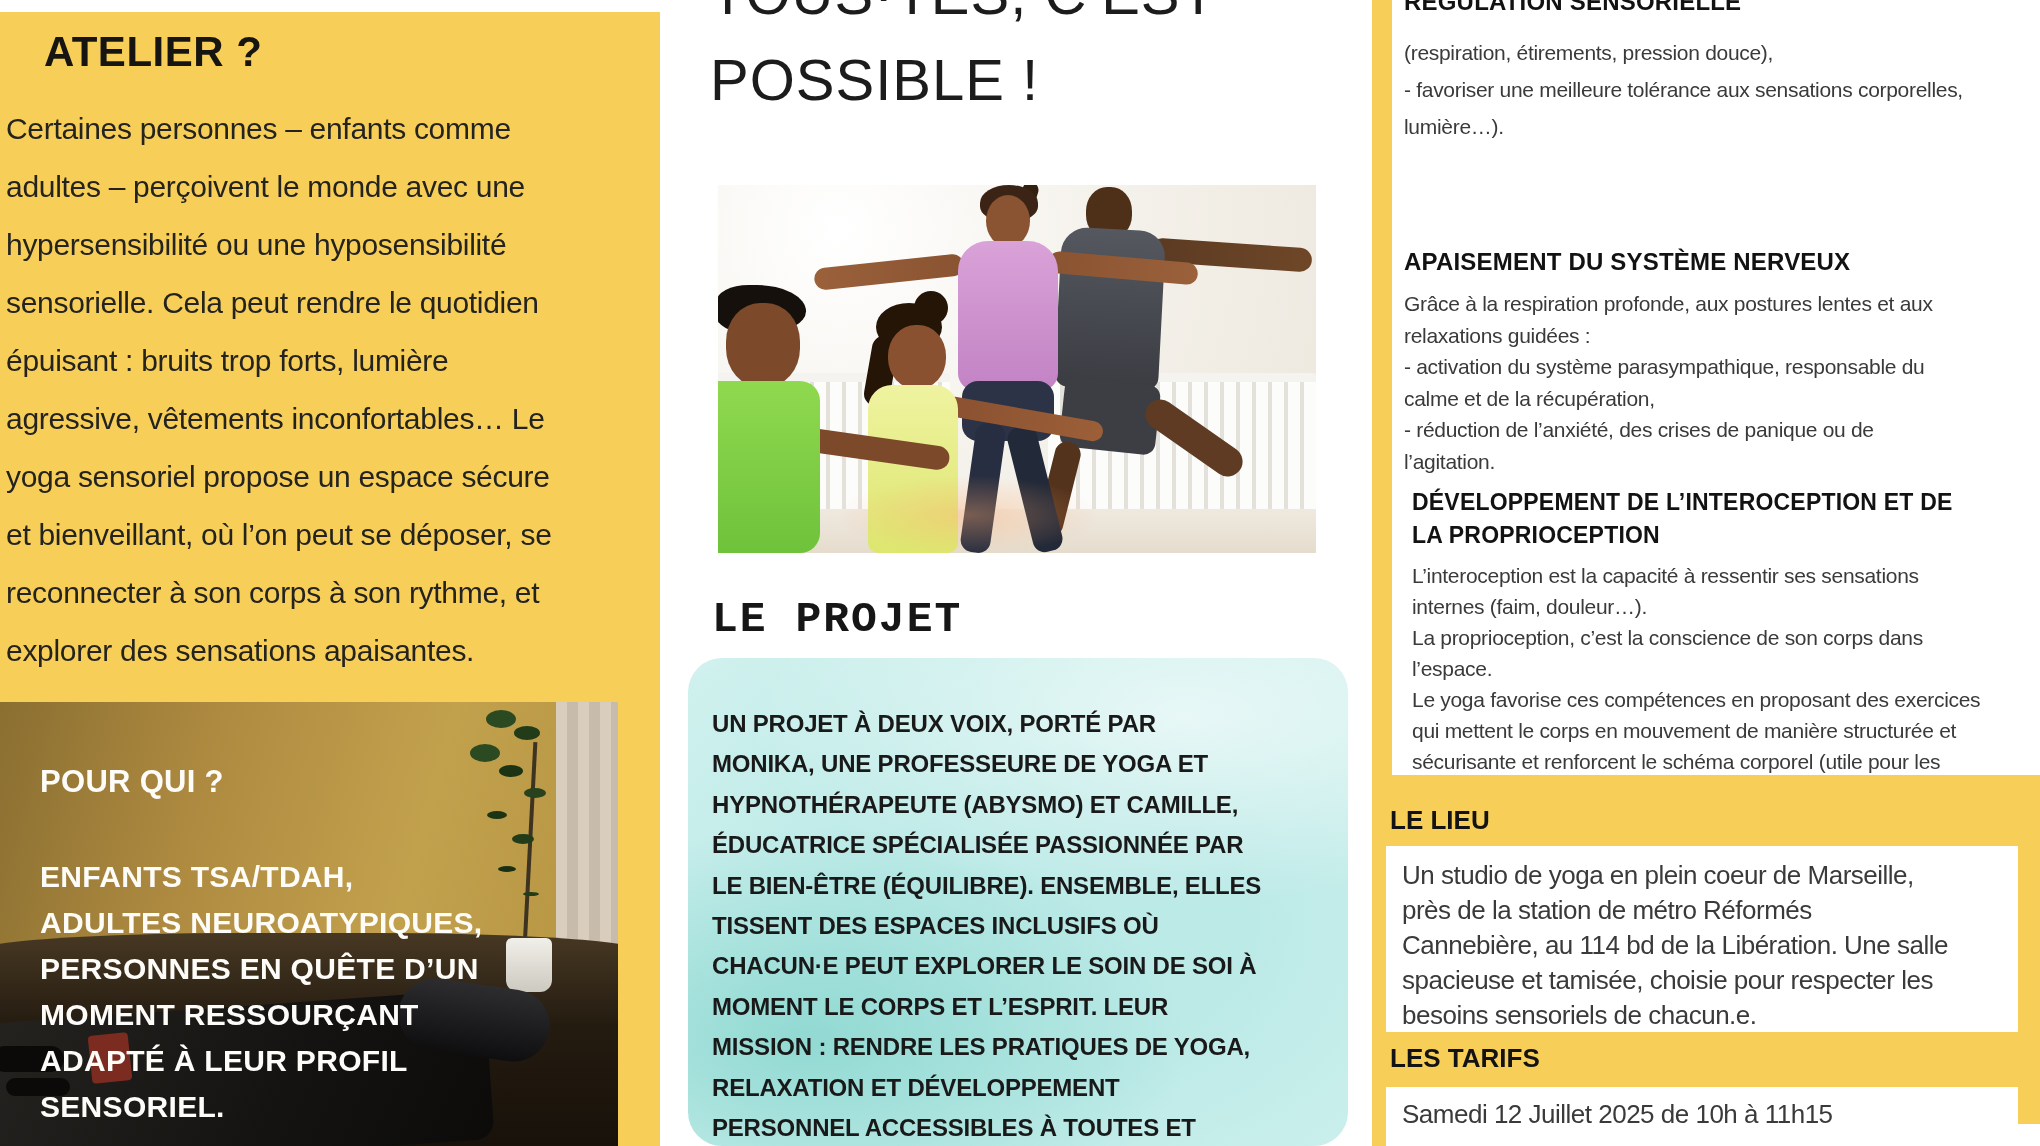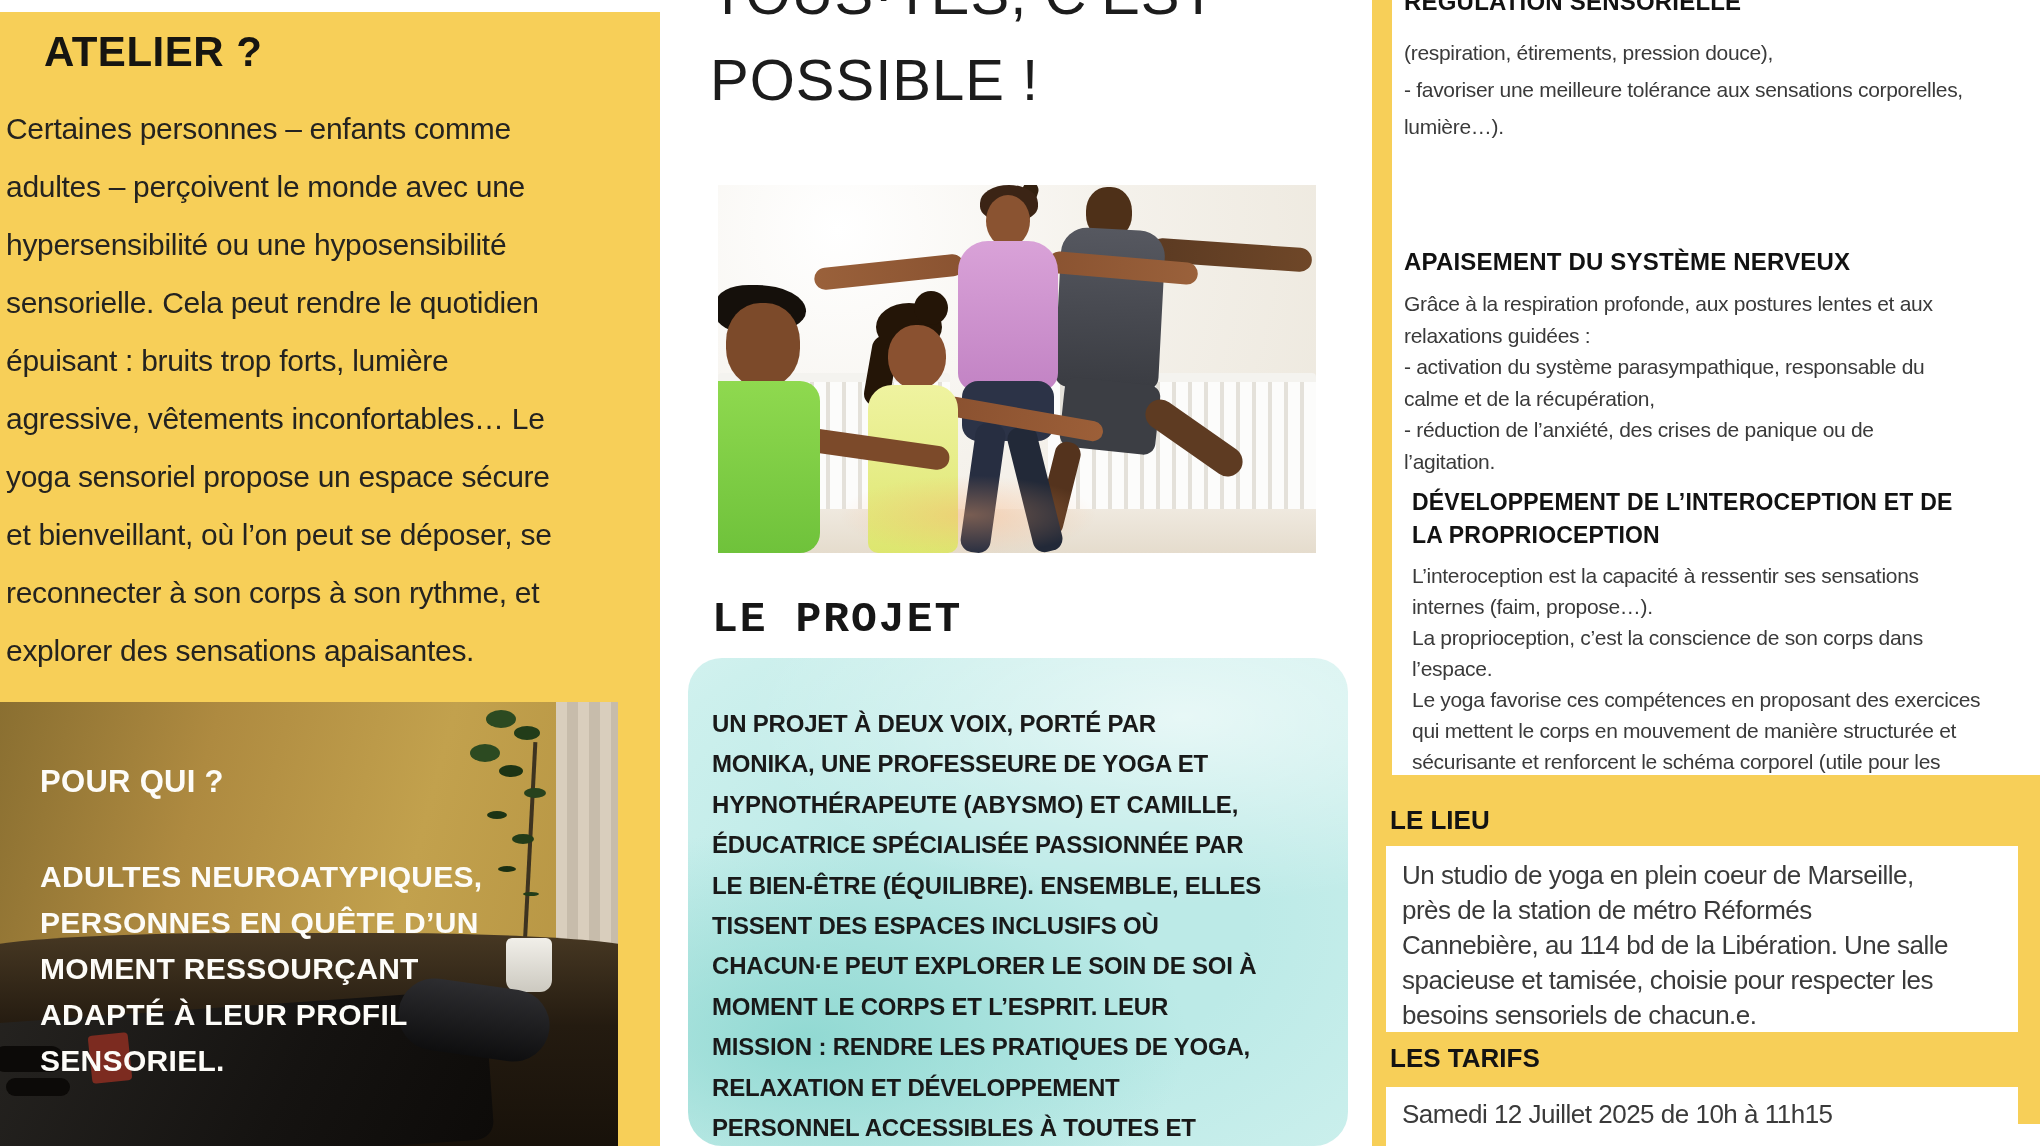--- a/index.html
+++ b/index.html
@@ -146,20 +146,21 @@
       <div class="pl-stem"></div>
       <div class="pl-leaves"></div>
       <div class="pl-floor"></div>
       <div class="pl-pot"></div>
       <div class="pl-mat"></div>
       <div class="pl-bolster"></div>
       <div class="pl-block"></div>
       <div class="pl-weights"></div>
       <div class="ov-head">POUR QUI ?</div>
       <div class="ov-list">
+        <div class="ln">ENFANTS TSA/TDAH,</div>
         <div class="ln">ADULTES NEUROATYPIQUES,</div>
         <div class="ln">PERSONNES EN QUÊTE D’UN</div>
         <div class="ln">MOMENT RESSOURÇANT</div>
         <div class="ln">ADAPTÉ À LEUR PROFIL</div>
         <div class="ln">SENSORIEL.</div>
       </div>
     </figure>
   </section>
 
   <section>
@@ -231,21 +232,21 @@
       <div class="ln">relaxations guidées :</div>
       <div class="ln">- activation du système parasympathique, responsable du</div>
       <div class="ln">calme et de la récupération,</div>
       <div class="ln">- réduction de l’anxiété, des crises de panique ou de</div>
       <div class="ln">l’agitation.</div>
     </div>
 
     <h3 class="rhead rh3">DÉVELOPPEMENT DE L’INTEROCEPTION ET DE LA PROPRIOCEPTION</h3>
     <div class="rbody rb3">
       <div class="ln">L’interoception est la capacité à ressentir ses sensations</div>
-      <div class="ln">internes (faim, propose…).</div>
+      <div class="ln">internes (faim, douleur…).</div>
       <div class="ln">La proprioception, c’est la conscience de son corps dans</div>
       <div class="ln">l’espace.</div>
       <div class="ln">Le yoga favorise ces compétences en proposant des exercices</div>
       <div class="ln">qui mettent le corps en mouvement de manière structurée et</div>
       <div class="ln">sécurisante et renforcent le schéma corporel (utile pour les</div>
       <div class="ln">personnes ayant des troubles du tonus ou de la motricité).</div>
     </div>
 
     <div class="yellow-block">
       <h3 class="yb-head lieu-head ln">LE LIEU</h3>

